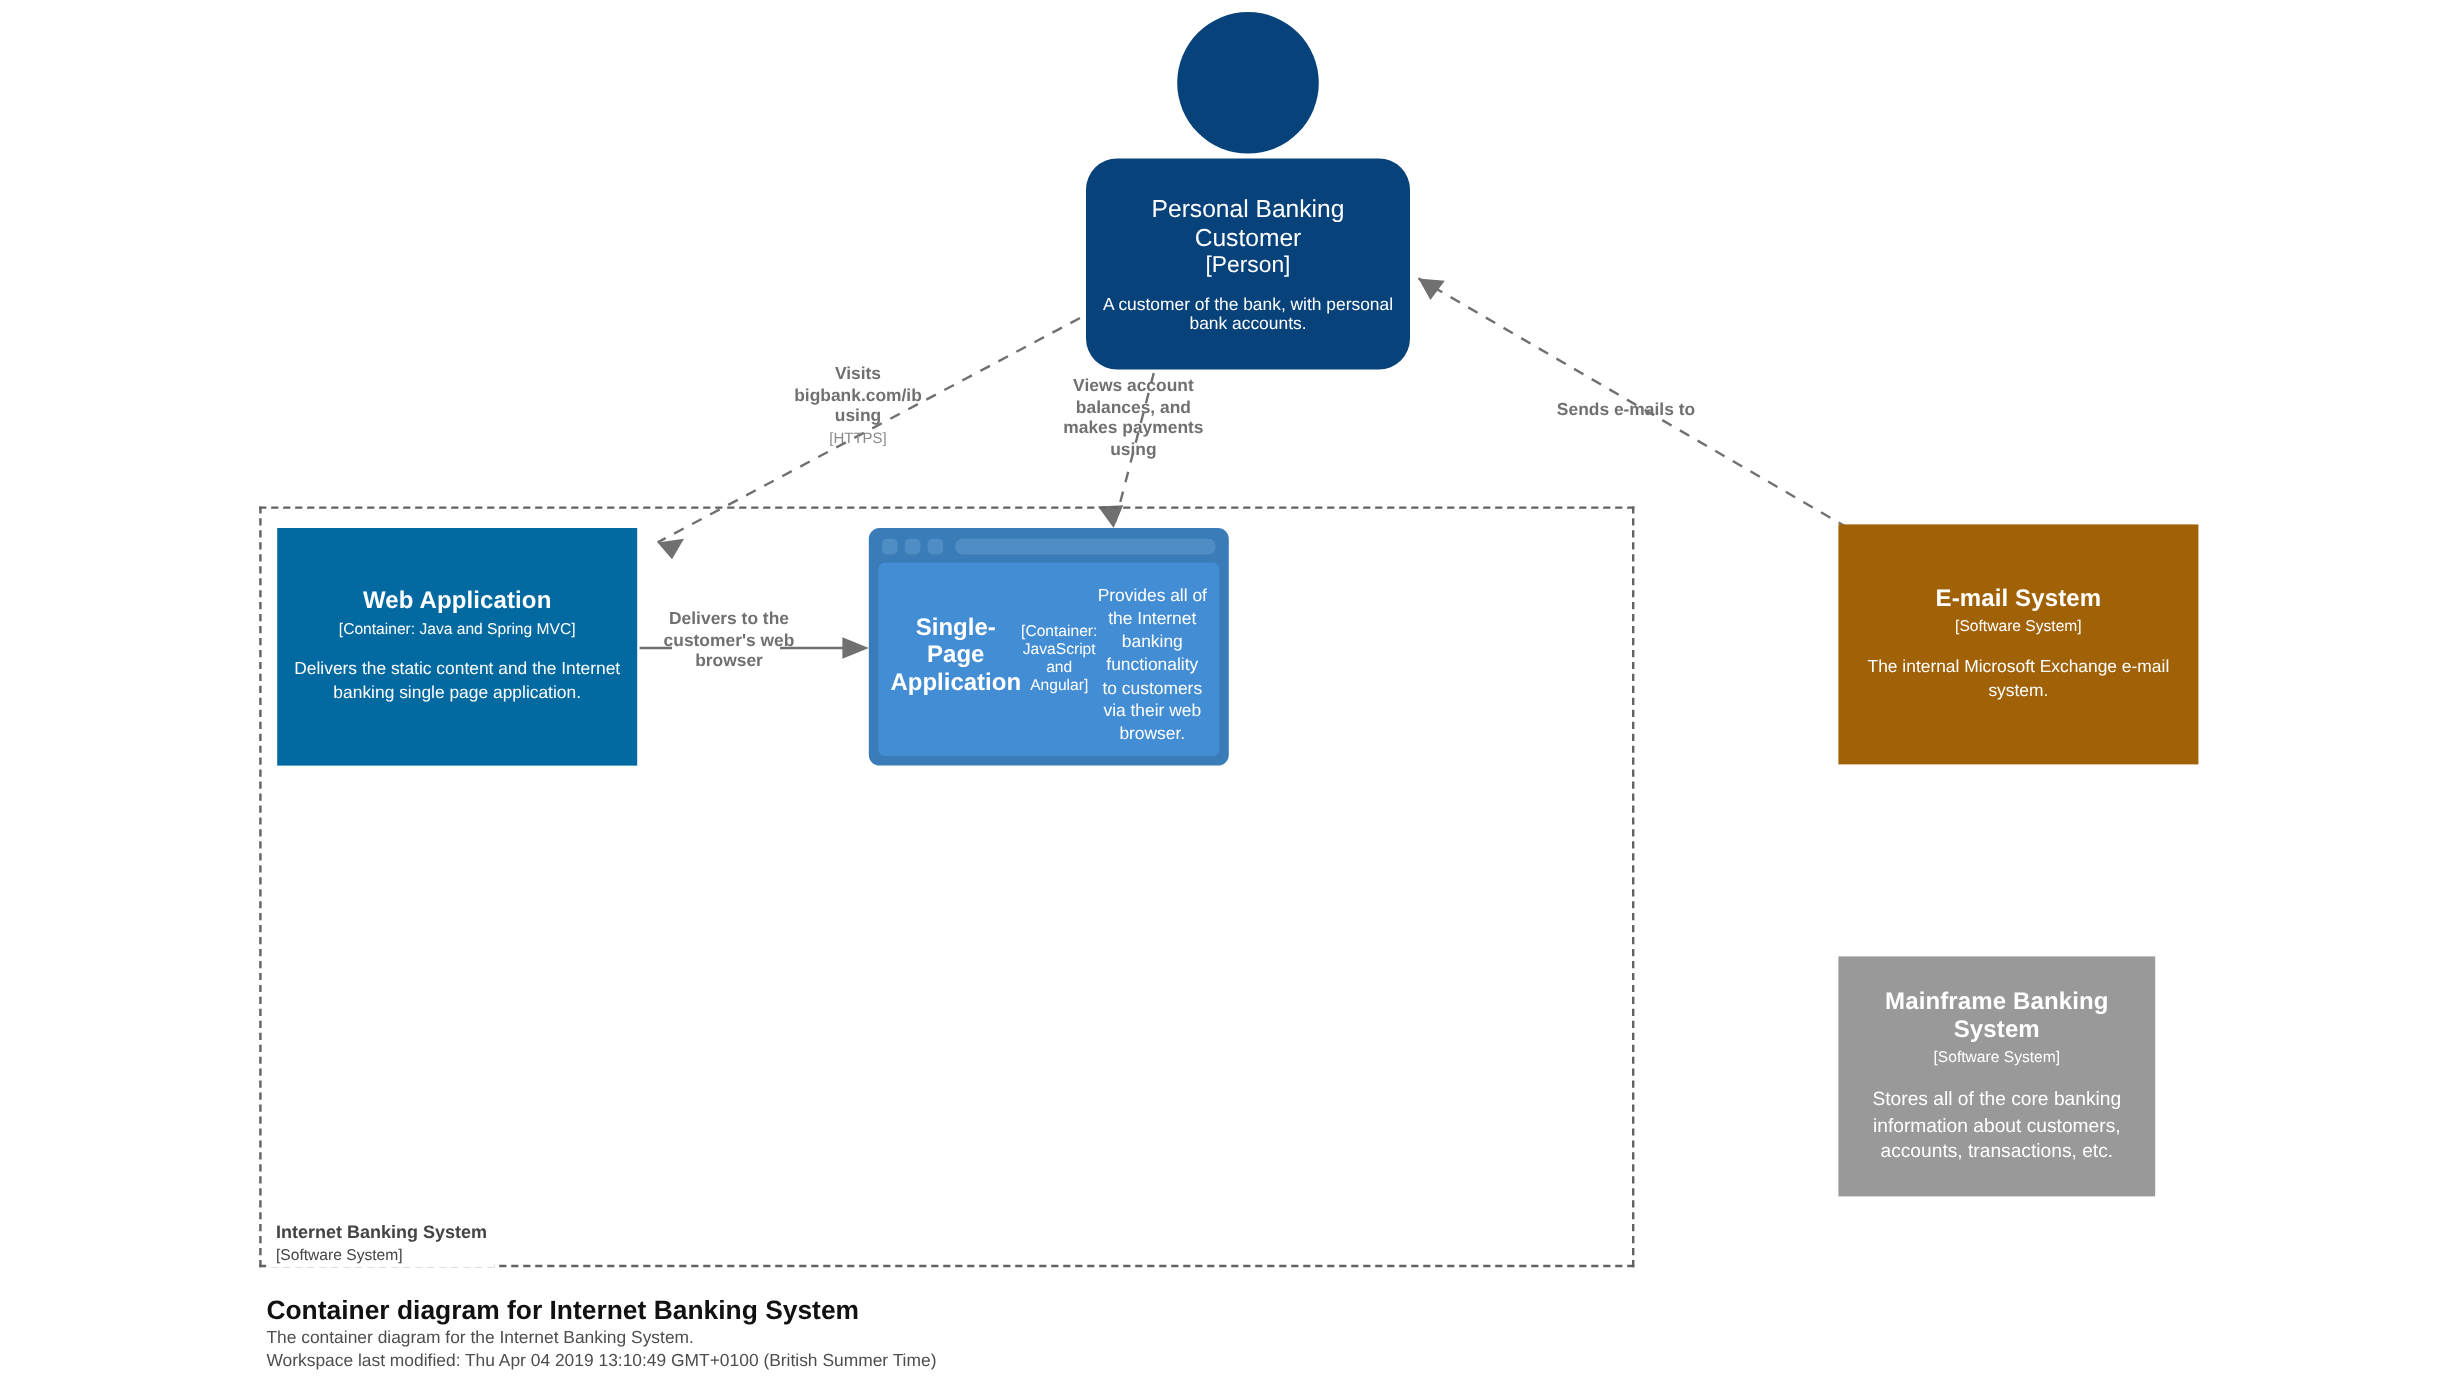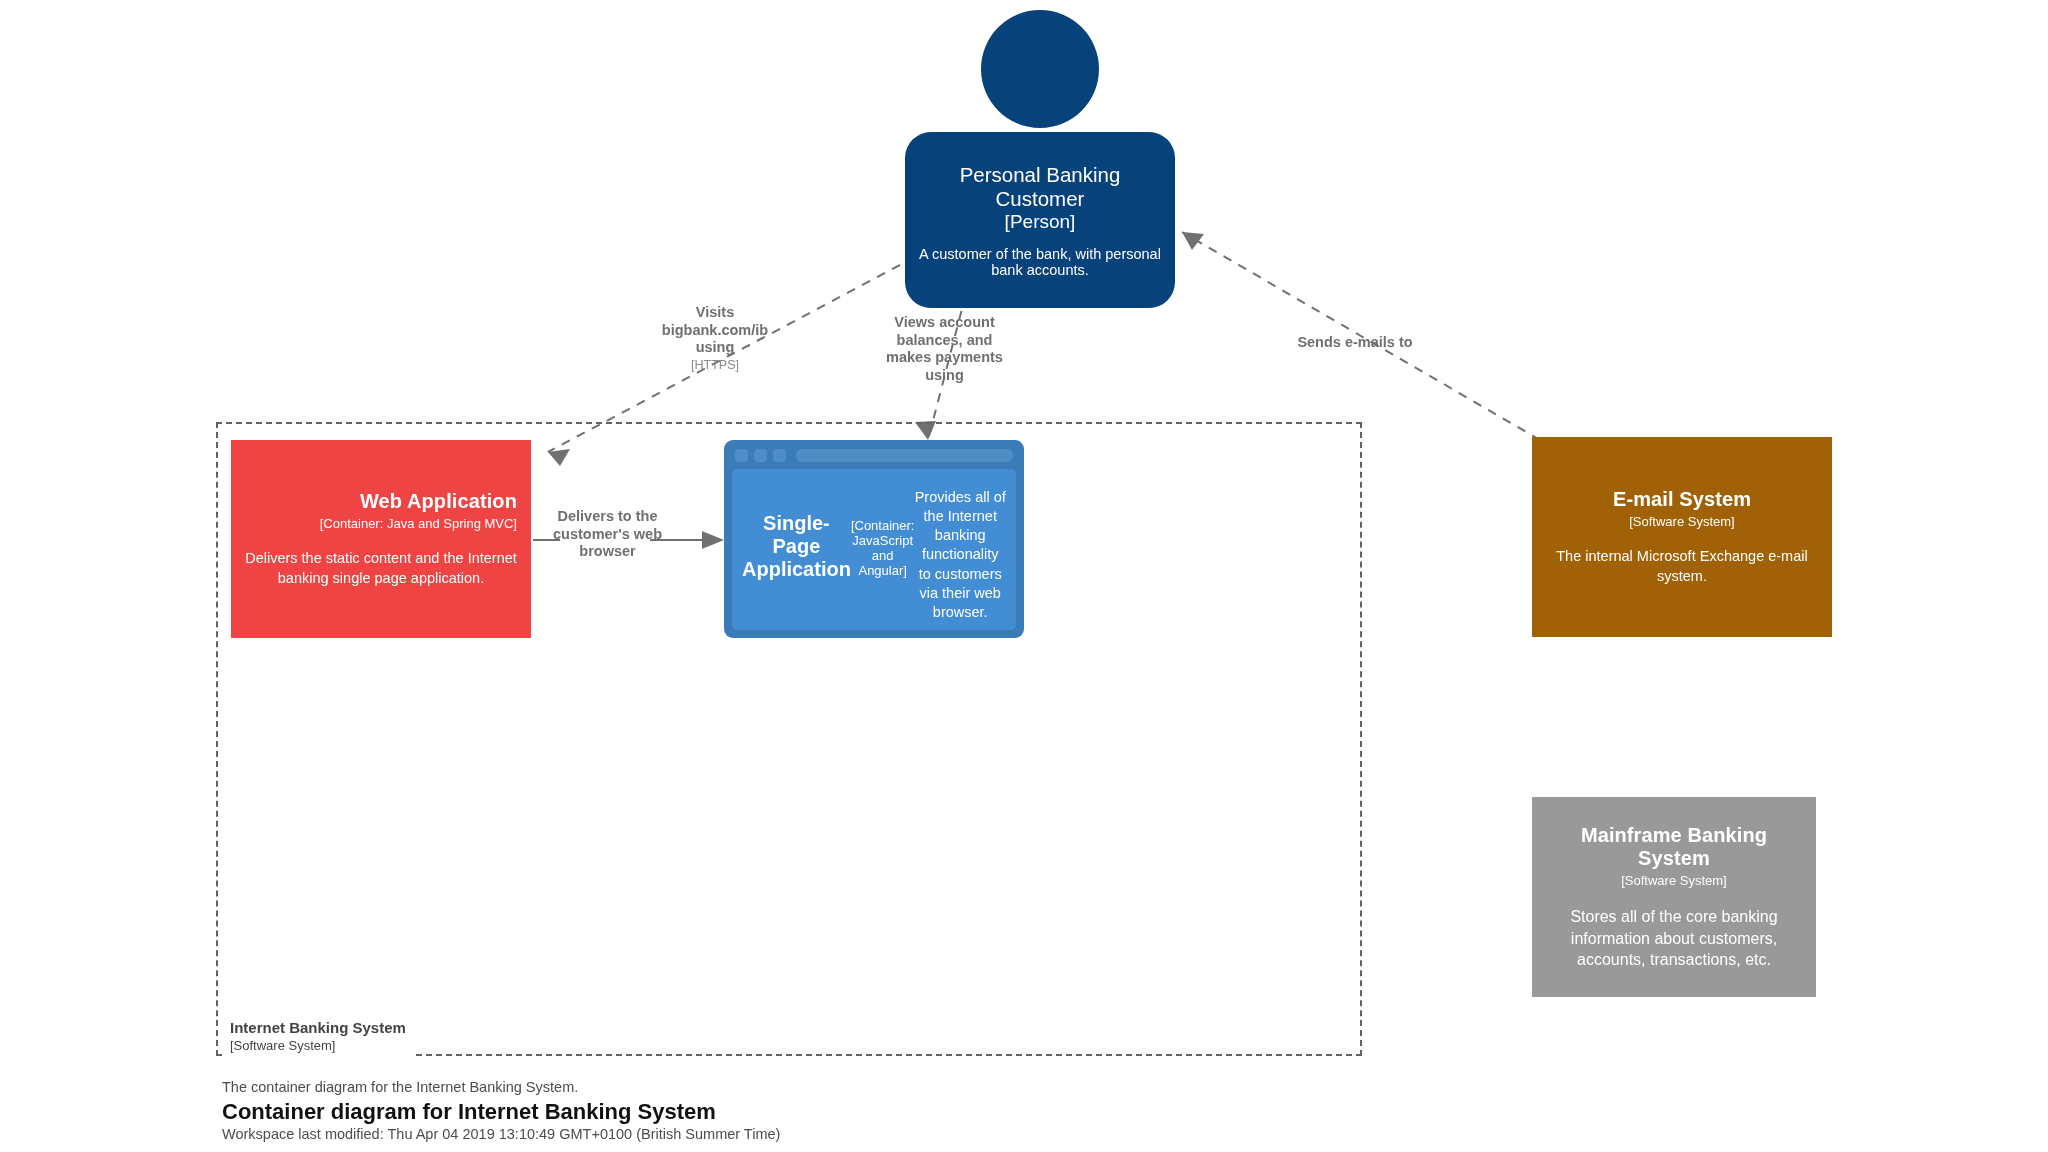--- a/index.html
+++ b/index.html
@@ -86,22 +86,21 @@
   #person-body .n-name { font-size: 20.5px; }
   #person-body .n-type { font-size: 19px; }
   #person-body .n-desc { font-size: 14.5px; margin-top: 13px; }
 
   
   #web-application {
     left: 231px;
     top: 440px;
     width: 300px;
     height: 198px;
-    background: #ef4444;
-    align-items: flex-end;
+    background: #0369a1;
   }
   #web-application .n-name { font-size: 20px; }
   #web-application .n-type { font-size: 13px; }
   #web-application .n-desc { font-size: 14.5px; }
 
   
   #spa-frame {
     position: absolute;
     left: 724px;
     top: 440px;
@@ -160,21 +159,21 @@
     height: 200px;
     background: #a16207;
   }
   #email-system .n-name { font-size: 20px; }
   #email-system .n-type { font-size: 13px; }
   #email-system .n-desc { font-size: 14.5px; }
 
   #mainframe-banking-system {
     left: 1532px;
     top: 797px;
-    width: 284px;
+    width: 264px;
     height: 200px;
     background: #999999;
   }
   #mainframe-banking-system .n-name { font-size: 20px; }
   #mainframe-banking-system .n-type { font-size: 13px; }
   #mainframe-banking-system .n-desc { font-size: 16px; }
 
   
   #system-boundary {
     position: absolute;
@@ -338,18 +337,18 @@
 
   <div class="rel-label" style="left:1260px; top:334px; width:190px;">
     <span>Sends e-mails to</span>
   </div>
 
   <div class="rel-label" style="left:545px; top:508px; width:125px;">
     <span>Delivers to the customer's web browser</span>
   </div>
 
   <div id="caption">
+    <div id="caption-title">Container diagram for Internet Banking System</div>
     <div id="caption-desc">The container diagram for the Internet Banking System.</div>
-    <div id="caption-title">Container diagram for Internet Banking System</div>
     <div id="caption-modified">Workspace last modified: Thu Apr 04 2019 13:10:49 GMT+0100 (British Summer Time)</div>
   </div>
 
 </div>
 
 </body></html>

